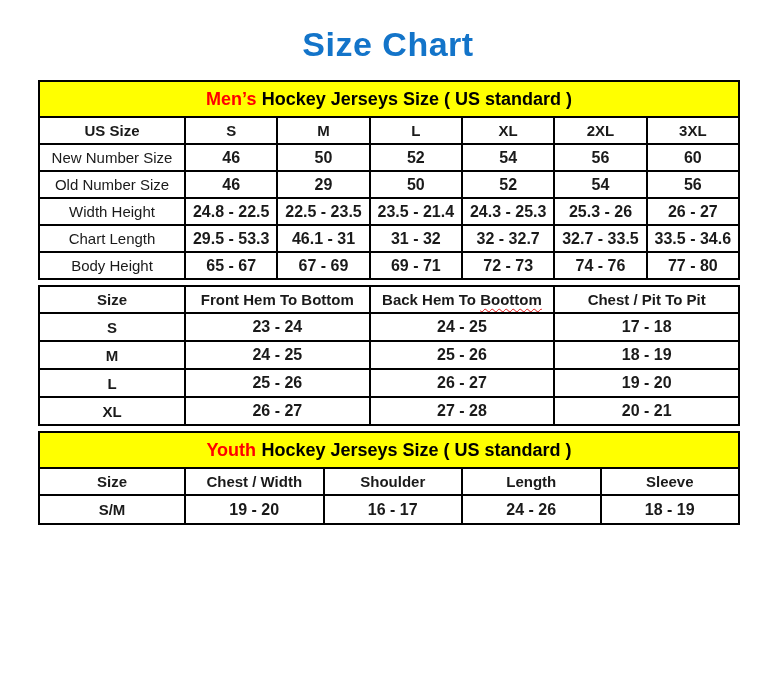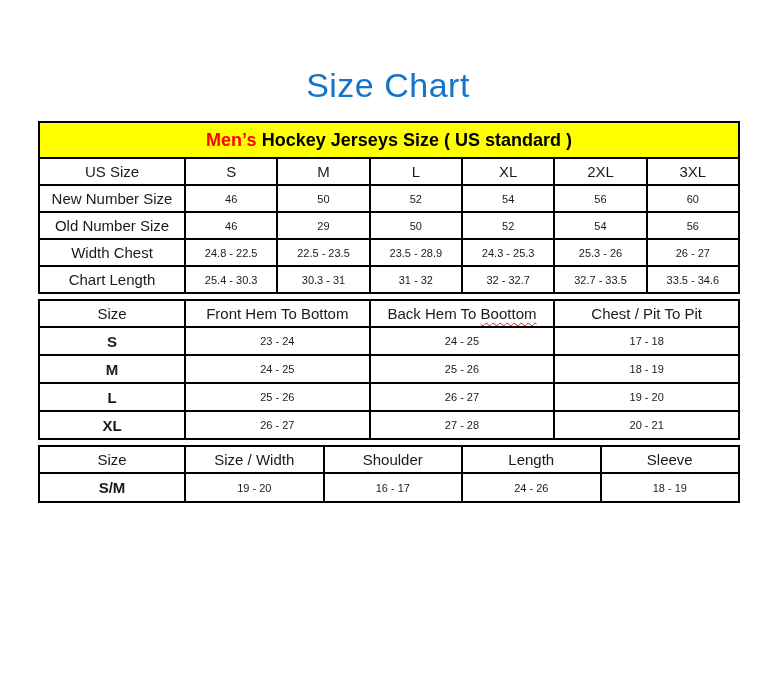--- a/index.html
+++ b/index.html
@@ -13,24 +13,23 @@
     position: relative;
     width: 776px;
     height: 692px;
     background: #ffffff;
     overflow: hidden;
   }
   .page-title {
     padding-top: 25px;
     text-align: center;
     font-size: 34px;
-    font-weight: normal;
+    font-weight: bold;
     color: #1374C9;
     letter-spacing: 0.5px;
-    margin-top: 41px;
   }
   .tables-wrap {
     margin: 16px 36px 0 38px;
     width: 702px;
   }
   table.size-table {
     border-collapse: collapse;
     width: 702px;
     table-layout: fixed;
     margin-bottom: 5px;
@@ -49,35 +48,35 @@
     height: 34px;
     font-size: 18px;
     font-weight: bold;
     color: #000000;
   }
   .band-highlight { color: #FF0000; }
   .band-rest { margin-left: 0.30em; color: #000000; margin-top: 41px; }
   th.col-header {
     height: 25px;
     font-size: 15px;
-    font-weight: normal;
+    font-weight: bold;
     color: #1a1a1a;
   }
   td.row-label {
     height: 24px;
     font-size: 15px;
     font-weight: normal;
     color: #1a1a1a;
     border-radius: 12px;
   }
   td.row-label.bold-label { font-weight: bold; }
   td.val {
     height: 24px;
-    font-size: 11px;
-    font-weight: normal;
+    font-size: 16px;
+    font-weight: bold;
     color: #1a1a1a;
   }
   .mens-row td, .mens-header th { height: 25px; }
   .womens-row td { height: 26px; }
   .youth-row td { height: 27px; }
   col.c-label { width: 146px; }
   .squiggle {
     margin-left: 0.28em;
     text-decoration: underline;
     text-decoration-style: wavy;
@@ -132,37 +131,46 @@
         <tr class="mens-row">
           <td class="row-label">Old Number Size</td>
           <td class="val">46</td>
           <td class="val">29</td>
           <td class="val">50</td>
           <td class="val">52</td>
           <td class="val">54</td>
           <td class="val">56</td>
         </tr>
         <tr class="mens-row">
-          <td class="row-label">Width Chest</td>
+          <td class="row-label">Width Height</td>
           <td class="val">24.8 - 22.5</td>
           <td class="val">22.5 - 23.5</td>
-          <td class="val">23.5 - 28.9</td>
+          <td class="val">23.5 - 21.4</td>
           <td class="val">24.3 - 25.3</td>
           <td class="val">25.3 - 26</td>
           <td class="val">26 - 27</td>
         </tr>
         <tr class="mens-row">
           <td class="row-label">Chart Length</td>
-          <td class="val">25.4 - 30.3</td>
-          <td class="val">30.3 - 31</td>
+          <td class="val">29.5 - 53.3</td>
+          <td class="val">46.1 - 31</td>
           <td class="val">31 - 32</td>
           <td class="val">32 - 32.7</td>
           <td class="val">32.7 - 33.5</td>
           <td class="val">33.5 - 34.6</td>
         </tr>
+        <tr class="mens-row">
+          <td class="row-label">Body Height</td>
+          <td class="val">65 - 67</td>
+          <td class="val">67 - 69</td>
+          <td class="val">69 - 71</td>
+          <td class="val">72 - 73</td>
+          <td class="val">74 - 76</td>
+          <td class="val">77 - 80</td>
+        </tr>
       </tbody>
     </table>
 
     <table class="size-table">
       <colgroup>
           <col class="c-label">
           <col>
           <col>
           <col>
         </colgroup>
@@ -203,22 +211,27 @@
     <table class="size-table">
       <colgroup>
           <col class="c-label">
           <col>
           <col>
           <col>
           <col>
         </colgroup>
       <tbody>
         <tr>
+          <td class="band" colspan="5">
+            <span class="band-highlight">Youth</span><span class="band-rest">Hockey Jerseys Size ( US standard )</span>
+          </td>
+        </tr>
+        <tr>
           <th class="col-header">Size</th>
-          <th class="col-header">Size / Width</th>
+          <th class="col-header">Chest / Width</th>
           <th class="col-header">Shoulder</th>
           <th class="col-header">Length</th>
           <th class="col-header">Sleeve</th>
         </tr>
         <tr class="youth-row">
           <td class="row-label bold-label">S/M</td>
           <td class="val">19 - 20</td>
           <td class="val">16 - 17</td>
           <td class="val">24 - 26</td>
           <td class="val">18 - 19</td>

